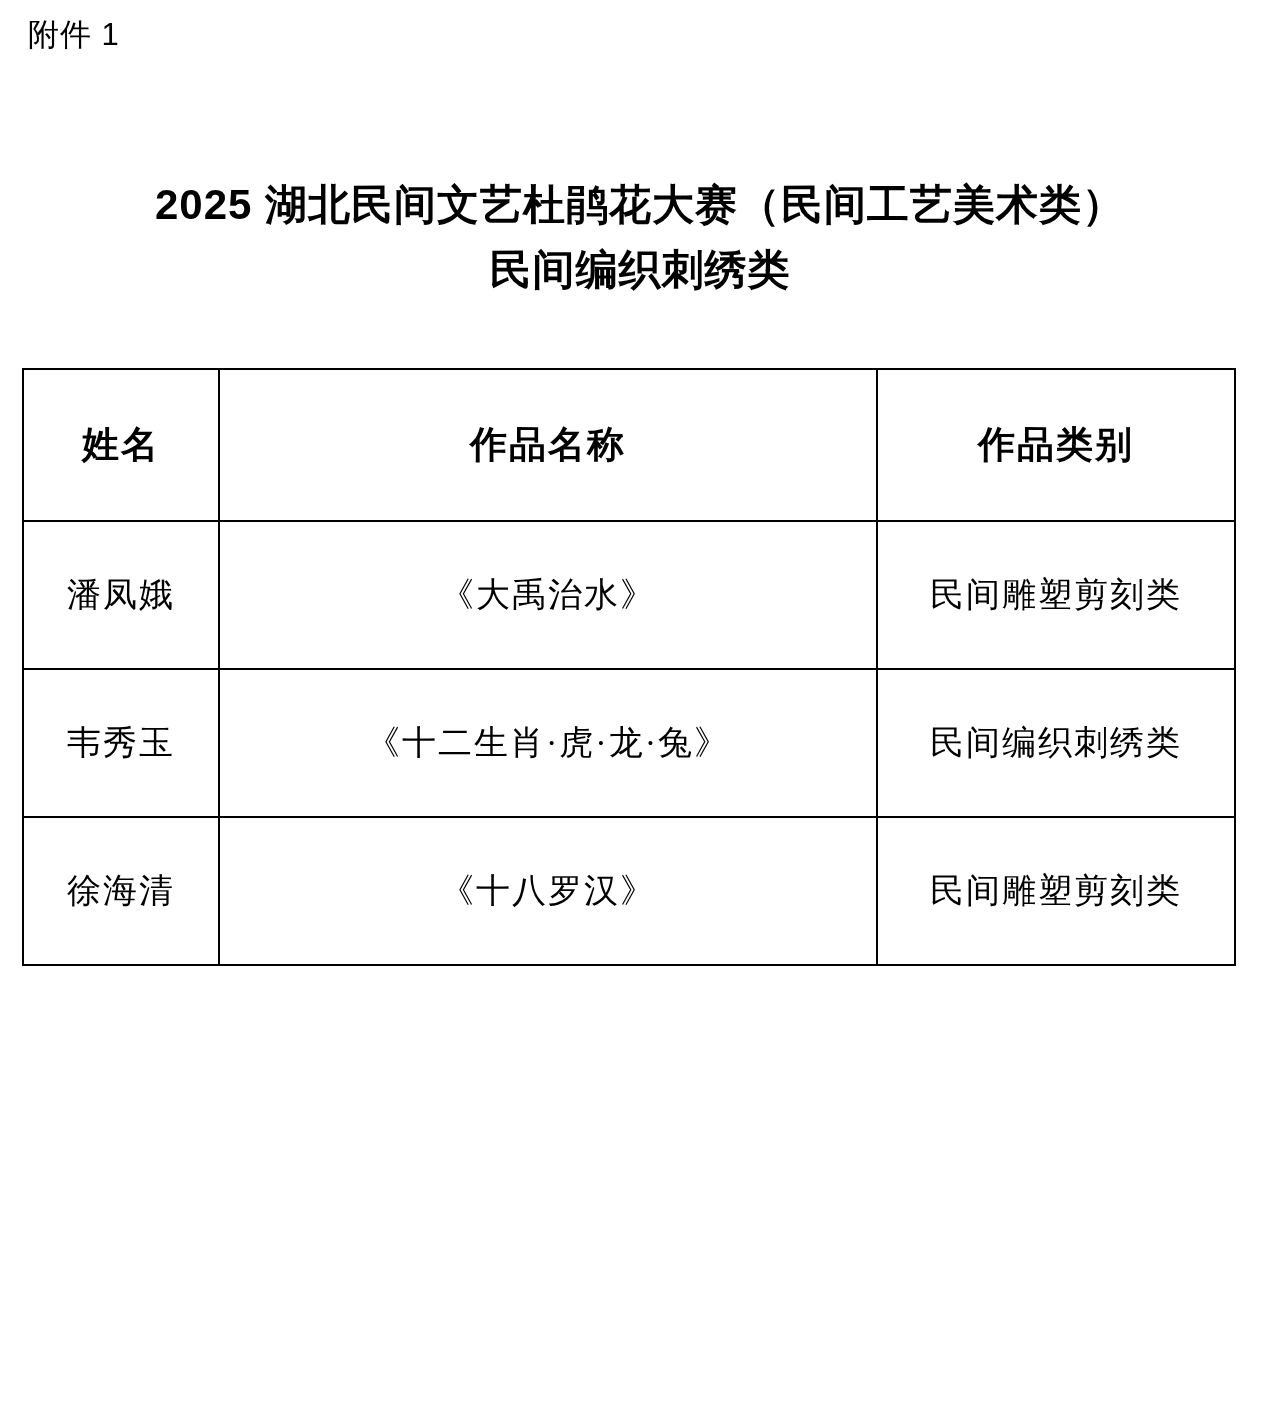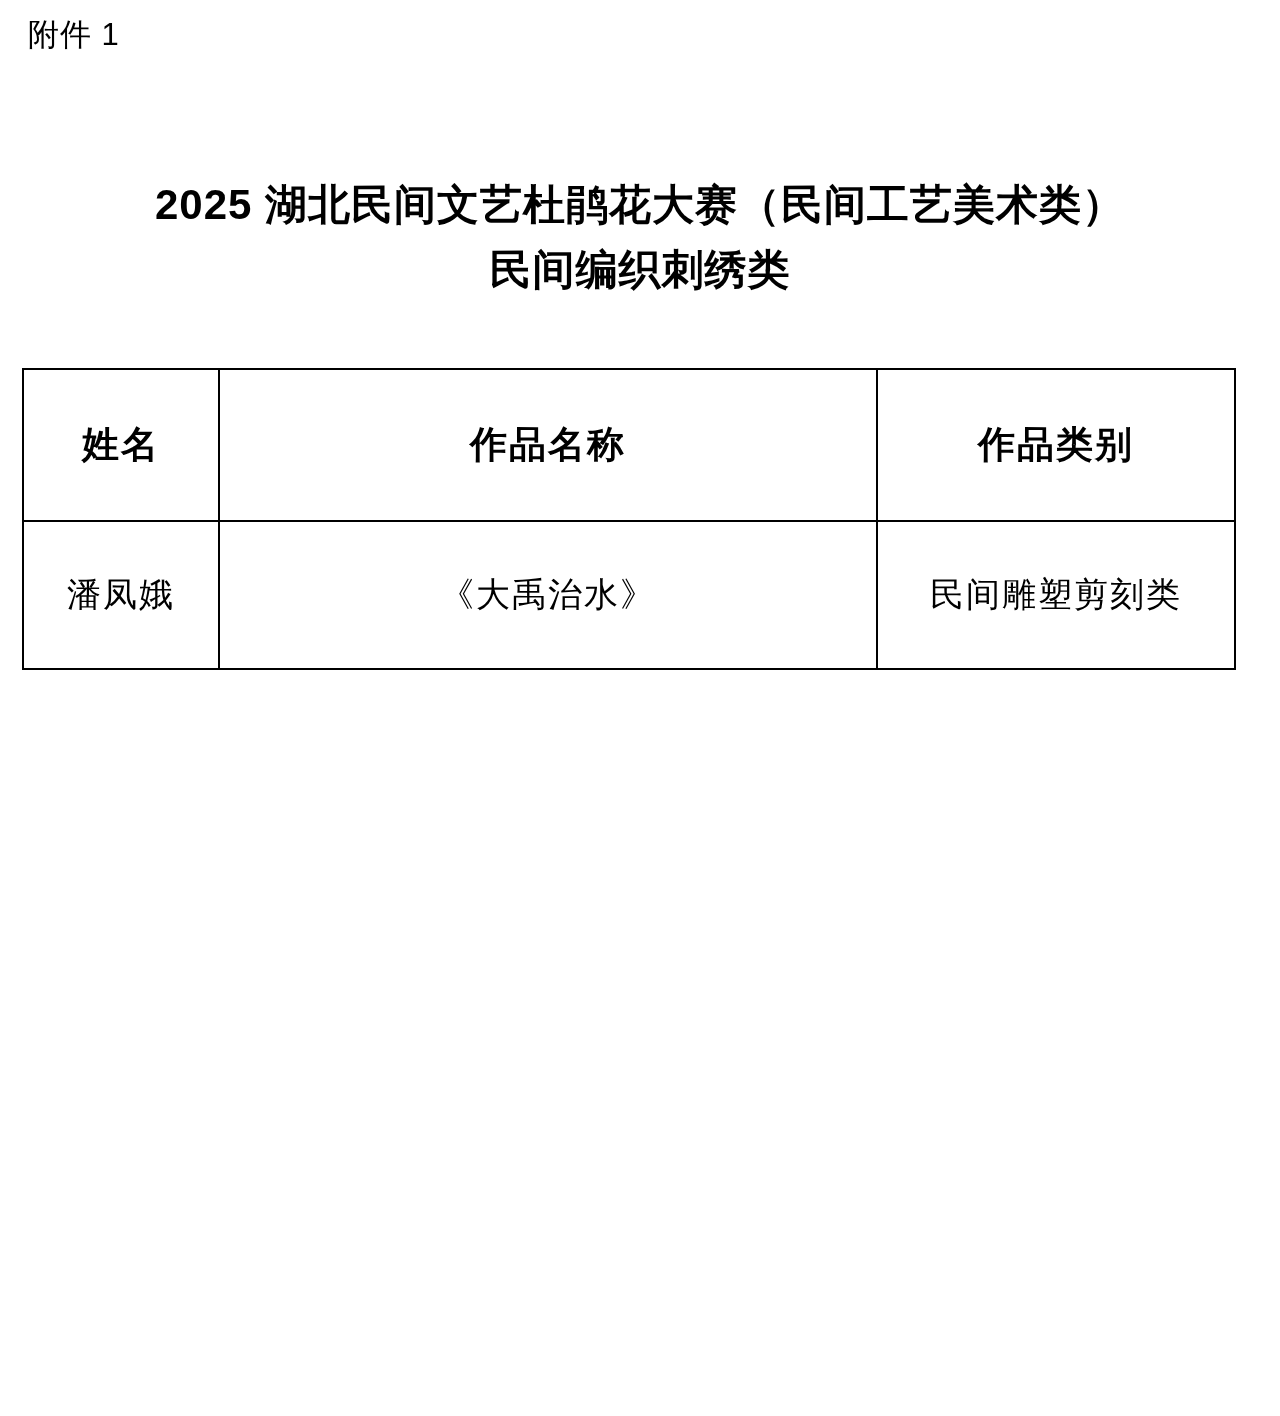--- a/index.html
+++ b/index.html
@@ -105,16 +105,26 @@
         <th>作品名称</th>
         <th>作品类别</th>
       </tr>
     </thead>
     <tbody>
       <tr>
         <td class="cell-name">潘凤娥</td>
         <td class="cell-work">《大禹治水》</td>
         <td class="cell-cat">民间雕塑剪刻类</td>
       </tr>
+      <tr>
+        <td class="cell-name">韦秀玉</td>
+        <td class="cell-work">《十二生肖·虎·龙·兔》</td>
+        <td class="cell-cat">民间编织刺绣类</td>
+      </tr>
+      <tr>
+        <td class="cell-name">徐海清</td>
+        <td class="cell-work">《十八罗汉》</td>
+        <td class="cell-cat">民间雕塑剪刻类</td>
+      </tr>
     </tbody>
   </table>
 
 </div>
 
 </body></html>

